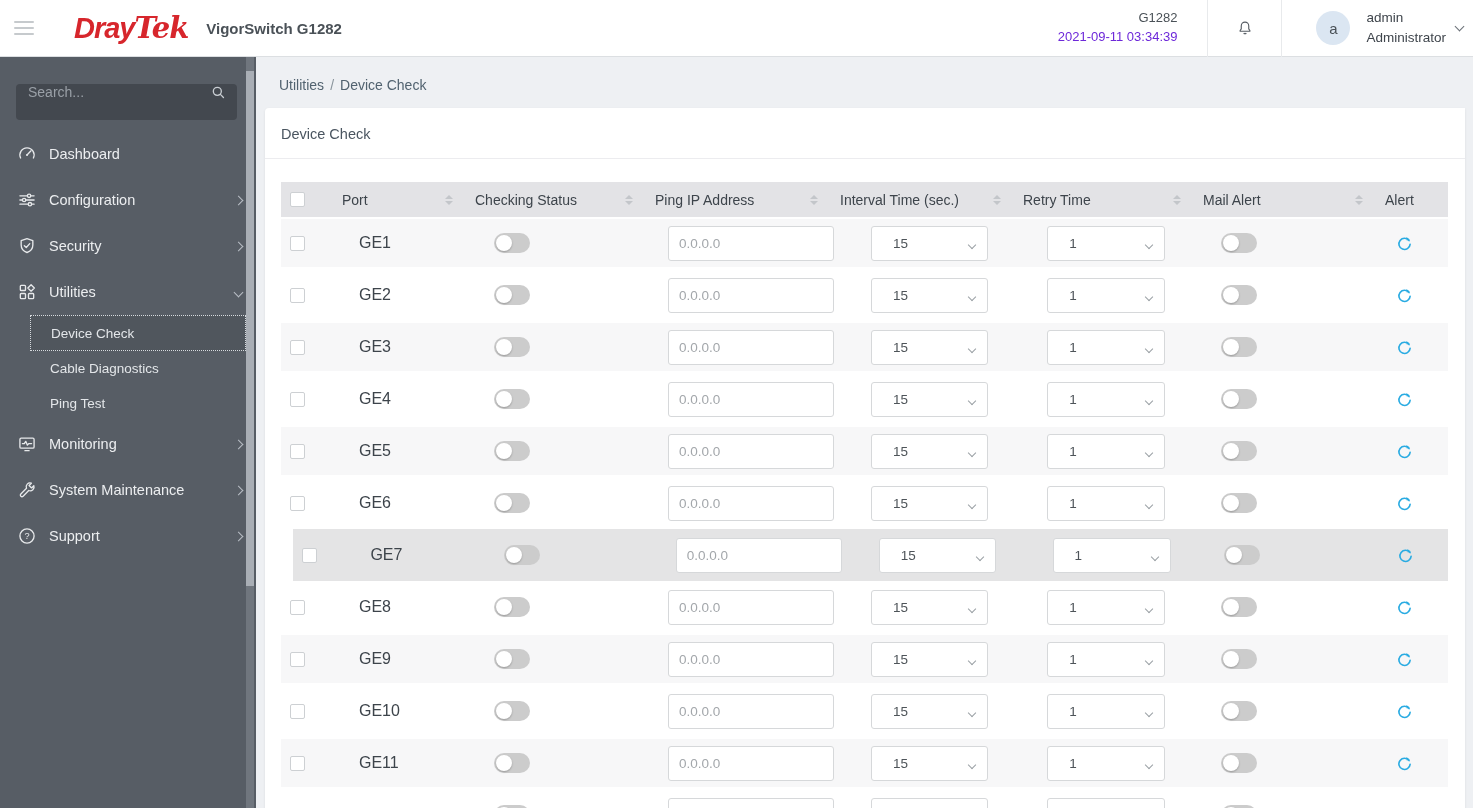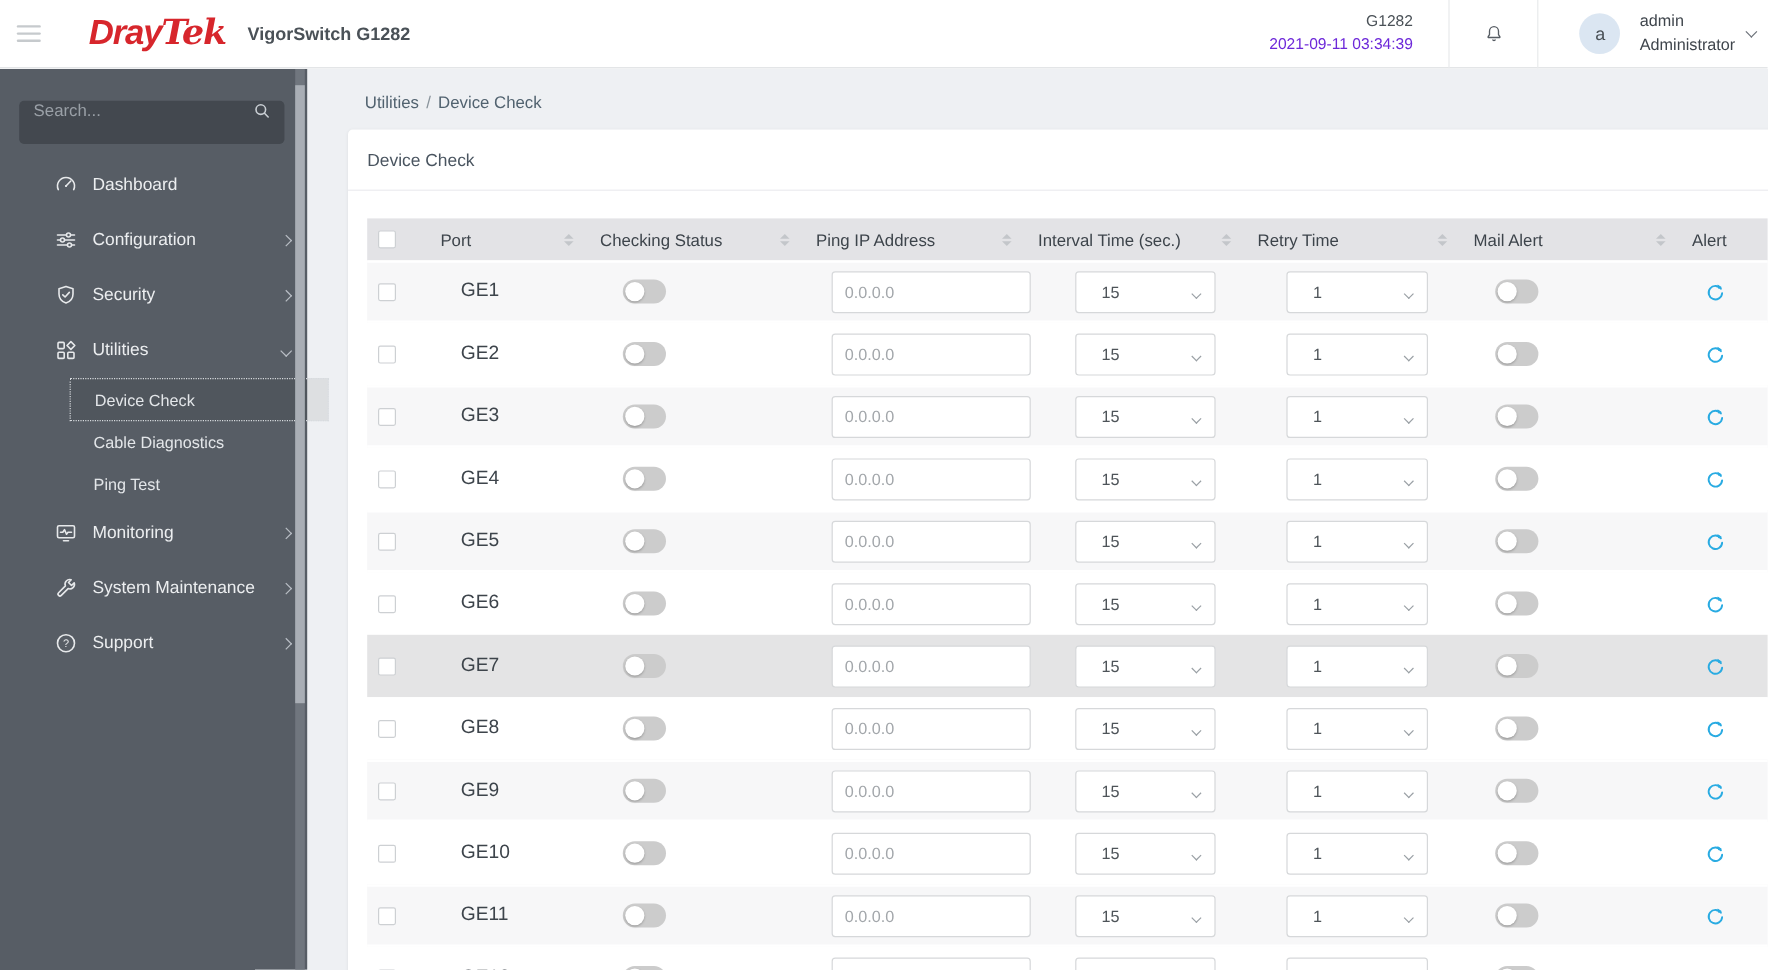--- a/index.html
+++ b/index.html
@@ -49,55 +49,55 @@
   .search-box {
     margin:27px 19px 0 16px; height:36px; background:#43484f; border-radius:4px;
     display:flex; align-items:flex-start; position:relative;
   }
   .search-box input {
     background:transparent; border:none; outline:none; color:#e8eaec;
     font-size:14px; padding:0 34px 0 12px; width:100%; font-family:"Liberation Sans",sans-serif;
   }
   .search-box input::placeholder { color:#9aa0a7; }
   .search-box svg { position:absolute; right:11px; }
-  .nav { margin-top:11px;padding-left:28px; }
+  .nav { margin-top:11px; }
   .nav-item { height:46px; display:flex; align-items:center; padding-left:17px; cursor:pointer; position:relative; }
   .nav-item .ic { width:20px; height:20px; display:inline-flex; }
   .nav-item .lbl { margin-left:12px; font-size:14.5px; color:#eceef0; }
   .nav-item .arrow { position:absolute; right:14px; width:7px; height:7px;
     border-right:1.5px solid #b9bec5; border-bottom:1.5px solid #b9bec5; }
   .arrow.r { transform:rotate(-45deg); }
   .arrow.d { transform:rotate(45deg); }
   .submenu .sub-item { height:35px; display:flex; align-items:center; padding-left:50px;
     font-size:13.5px; color:#e3e6e9; cursor:pointer; }
   .submenu .sub-item.active {
     margin-left:30px; padding-left:20px; height:36px; width:216px;
     border:1px dotted #d7dbdf; background:rgba(0,0,0,0.07);
   }
   .sb-scroll-track { position:absolute; top:0; right:2px; width:8px; height:100%; background:#70767e; }
   .sb-scroll-thumb { position:absolute; top:14px; right:2px; width:8px; height:515px; background:#a9aeb5; }
 
   
-  .content { position:absolute; left:273px; top:57px; width:1079px; height:751px; }
+  .content { position:absolute; left:248px; top:57px; width:1079px; height:751px; }
   .breadcrumb { padding:20px 0 15px 31px; font-size:14px; }
   .breadcrumb a { color:#51626f; text-decoration:none; cursor:pointer; }
   .breadcrumb .sep { color:#8a949c; margin:0 6px; }
   .card {
     margin-left:17px; width:1200px; height:900px; background:#fff;
     border-radius:4px 0 0 0; box-shadow:0 1px 3px rgba(0,0,0,0.08);
   }
   .card-title { padding:18px 16px 16px 16px; font-size:14.5px; color:#4a5560; border-bottom:1px solid #ececef; }
   .table-wrap { margin:23px 0 0 16px; width:1167px; }
 
   
   .thead, .trow { display:flex; align-items:center; }
   .thead { height:35px; background:#e3e3e6; font-size:14px; color:#3d444b; }
   .trow { height:52px; background:#fff;gap:24px; }
   .trow.striped { background:#f7f7f8; box-shadow:inset 0 2px 0 #fff, inset 0 -2px 0 #fff; }
-  .trow.highlighted { background:#e4e4e5; box-shadow:none; }
+  .trow.highlighted { background:#e4e4e5; box-shadow:none;margin-left:12px; }
   .cell { position:relative; display:flex; align-items:center; padding-left:13px; height:100%; }
   .col-check { width:48px; padding-left:9px; }
   .col-port { width:133px; }
   .col-status { width:180px; }
   .col-ip { width:185px; }
   .col-interval { width:183px; }
   .col-retry { width:180px; }
   .col-mail { width:182px; }
   .col-reset { width:76px; }
   .sorter { position:absolute; right:9px; top:50%; transform:translateY(-50%); display:flex; flex-direction:column; align-items:center; cursor:pointer; }

